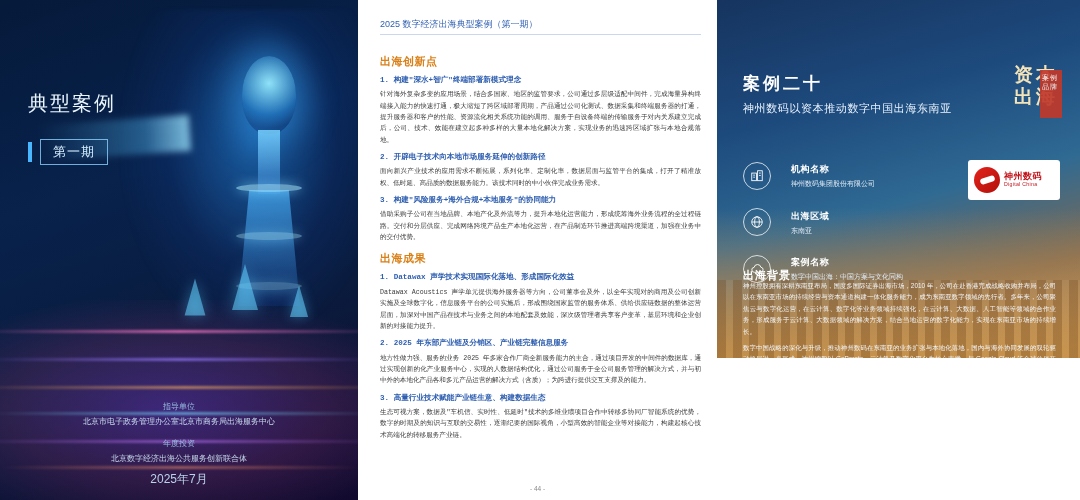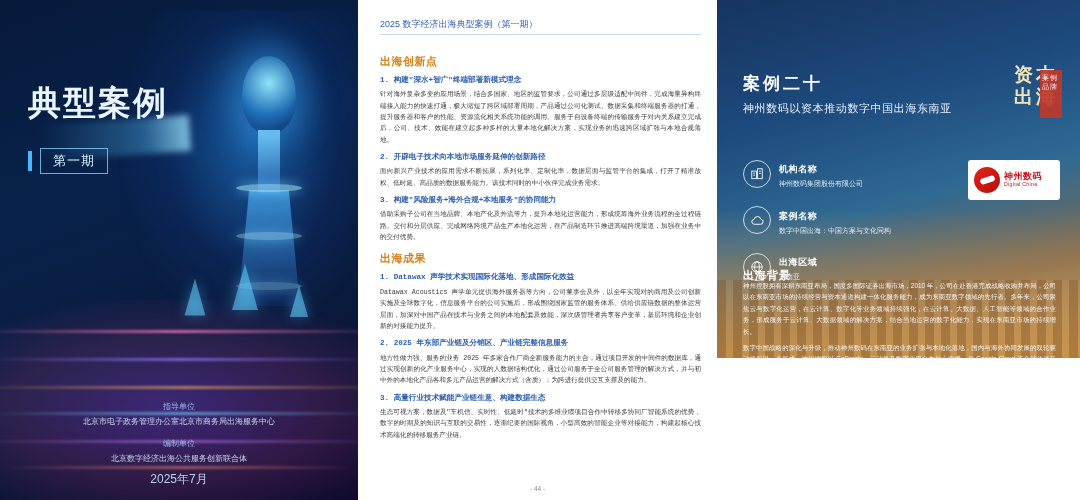--- a/index.html
+++ b/index.html
@@ -58,21 +58,21 @@
   .b3{left:110px;top:16px;transform:scale(.7)}
   .streaks{position:absolute;left:-30px;top:300px;width:430px;height:200px;overflow:hidden}
   .streaks i{position:absolute;display:block;height:3px;border-radius:3px;filter:blur(1px);}
   .cover .title-block{position:absolute;left:28px;top:72px;z-index:5}
   .yr{
     font-size:54px;font-weight:bold;letter-spacing:2px;line-height:1;
     background:linear-gradient(90deg,#bfe9ff,#6fc5ff 60%,#3aa6ff);
     -webkit-background-clip:text;background-clip:text;color:transparent;
   }
   .t1{font-size:25px;font-weight:bold;margin-top:14px;letter-spacing:2px;color:#eaf6ff}
-  .t2{font-size:33px;font-weight:bold;margin-top:9px;letter-spacing:2px;color:#eaf6ff}
+  .t2{font-size:20px;font-weight:normal;margin-top:18px;letter-spacing:2px;color:#eaf6ff}
   .issue{margin-top:22px;display:flex;align-items:center;gap:8px}
   .issue .bar{width:4px;height:20px;background:#49b6ff;display:block}
   .issue .box{border:1px solid rgba(140,210,255,.8);padding:3px 12px;font-size:13px;color:#d7eeff;letter-spacing:1px}
   .cover .credits{position:absolute;left:0;right:0;bottom:34px;text-align:center;font-size:8px;line-height:1.9;color:#cfe3f5;opacity:.92}
   .cover .credits .lbl{color:#9fc6e8;font-size:8px}
   .cover .credits .row{display:flex;justify-content:center;}
   .cover .date{position:absolute;left:0;right:0;bottom:12px;text-align:center;font-size:12px;color:#b9d4ea}
 
   
   .mid{flex:0 0 359px;width:359px;height:500px;background:#fff;position:relative;padding:0;}
@@ -108,21 +108,21 @@
   .logo-box{position:absolute;right:20px;top:160px;width:92px;height:40px;background:#fff;border-radius:3px;
     display:flex;align-items:center;gap:4px;padding:0 6px;box-sizing:border-box}
   .logo-mark{width:26px;height:26px;border-radius:50%;background:linear-gradient(135deg,#e2231a,#b3100c);
     position:relative;flex:0 0 26px}
   .logo-mark:after{content:"";position:absolute;left:6px;top:10px;width:15px;height:6px;background:#fff;
     border-radius:6px;transform:rotate(-18deg)}
   .logo-txt{display:flex;flex-direction:column;line-height:1.1}
   .logo-cn{font-size:9px;font-weight:bold;color:#c1121a;letter-spacing:.5px}
   .logo-en{font-size:5.2px;color:#c1121a;letter-spacing:.3px}
   .info-list{position:absolute;left:26px;top:158px;width:220px}
-  .info-item{display:flex;align-items:center;gap:8px;margin-bottom:15px}
+  .info-item{display:flex;align-items:flex-end;gap:20px;margin-bottom:15px}
   .ic{width:26px;height:26px;flex:0 0 26px;border:1px solid rgba(255,255,255,.75);border-radius:50%;
     display:flex;align-items:center;justify-content:center}
   .ic svg{display:block}
   .info-k{font-size:9px;font-weight:bold;color:#ffffff;letter-spacing:.6px}
   .info-v{font-size:7px;color:#dfe9f5;margin-top:3px;line-height:1.5}
   .bg-h{position:absolute;left:26px;top:268px;font-size:11px;font-weight:bold;letter-spacing:1px}
   .bg-p{position:absolute;left:26px;right:24px;top:280px;font-size:6.4px;line-height:1.78;text-align:justify;color:#f2f6fb}
   .bg-p p{margin:0 0 5px}
 </style>
 </head>
@@ -166,21 +166,21 @@
         <span class="box">第一期</span>
       </div>
     </div>
 
     <div class="credits">
       <div class="lbl">指导单位</div>
       <div class="row">
         <span>北京市电子政务管理办公室</span>
         <span>北京市商务局出海服务中心</span>
       </div>
-      <div class="lbl" style="margin-top:6px">编制单位</div>
+      <div class="lbl" style="margin-top:6px">年度投资</div>
       <div>北京数字经济出海公共服务创新联合体</div>
     </div>
     <div class="date">2025年7月</div>
   </section>
 
   <section class="mid">
     <div class="hdr">2025 数字经济出海典型案例（第一期）</div>
     <div class="hdr-line"></div>
 
     <div class="body">
@@ -240,43 +240,43 @@
           </svg>
         </span>
         <span>
           <span class="info-k">机构名称</span>
           <div class="info-v">神州数码集团股份有限公司</div>
         </span>
       </div>
 
       <div class="info-item">
         <span class="ic">
-          <svg width="15" height="15" viewBox="0 0 24 24" fill="none" stroke="#fff" stroke-width="1.5">
-            <path d="M7 18h10a4 4 0 0 0 .4-7.98A5.5 5.5 0 0 0 6.6 10.2 3.9 3.9 0 0 0 7 18z"></path>
-          </svg>
-        </span>
-        <span>
-          <span class="info-k">案例名称</span>
-          <div class="info-v">数字中国出海：中国方案与文化同构</div>
-        </span>
-      </div>
-
-      <div class="info-item">
-        <span class="ic">
           <svg width="14" height="14" viewBox="0 0 24 24" fill="none" stroke="#fff" stroke-width="1.5">
             <circle cx="12" cy="12" r="9"></circle>
               <ellipse cx="12" cy="12" rx="4" ry="9"></ellipse>
             <line x1="3" y1="12" x2="21" y2="12"></line>
           </svg>
         </span>
         <span>
           <span class="info-k">出海区域</span>
           <div class="info-v">东南亚</div>
         </span>
       </div>
+
+      <div class="info-item">
+        <span class="ic">
+          <svg width="15" height="15" viewBox="0 0 24 24" fill="none" stroke="#fff" stroke-width="1.5">
+            <path d="M7 18h10a4 4 0 0 0 .4-7.98A5.5 5.5 0 0 0 6.6 10.2 3.9 3.9 0 0 0 7 18z"></path>
+          </svg>
+        </span>
+        <span>
+          <span class="info-k">案例名称</span>
+          <div class="info-v">数字中国出海：中国方案与文化同构</div>
+        </span>
+      </div>
     </div>
 
     <div class="bg-h">出海背景</div>
     <div class="bg-p">
       <p>神州控股拥有深耕东南亚布局，国度多国际证券出海市场，2010 年，公司在赴香港完成战略收购并布局，公司以在东南亚市场的持续经营与资本通道构建一体化服务能力，成为东南亚数字领域的先行者。多年来，公司聚焦云与数字化运营，在云计算、数字化等业务领域持续强化，在云计算、大数据、人工智能等领域的合作业务，形成服务于云计算、大数据领域的解决方案，结合当地运营的数字化能力，实现在东南亚市场的持续增长。</p>
       <p>数字中国战略的深化与升级，推动神州数码在东南亚的业务扩张与本地化落地，国内与海外协同发展的双轮驱动格局进一步形成。神州控股以 GoPerato、云计算及数字化平台为核心支撑，与 Google Cloud 等全球伙伴开展合作。</p>
       <p>从资本层面看，神州数码持续扩大在东南亚的 2022 年度投资，完成对当地多家企业的投资布局，其中包含新加坡、马来西亚、印度尼西亚等多个市场的战略投资；2024 年，公司投资规模进一步扩大，并加大在东南亚市场的布局力度，通过资本运作与产业协同双轮驱动，推动数字中国的技术能力与服务体系在东南亚落地生根，为当地客户提供更高效、更智能的数字化解决方案，助力区域产业升级与数字经济协同发展。</p>
     </div>
   </section>
 

